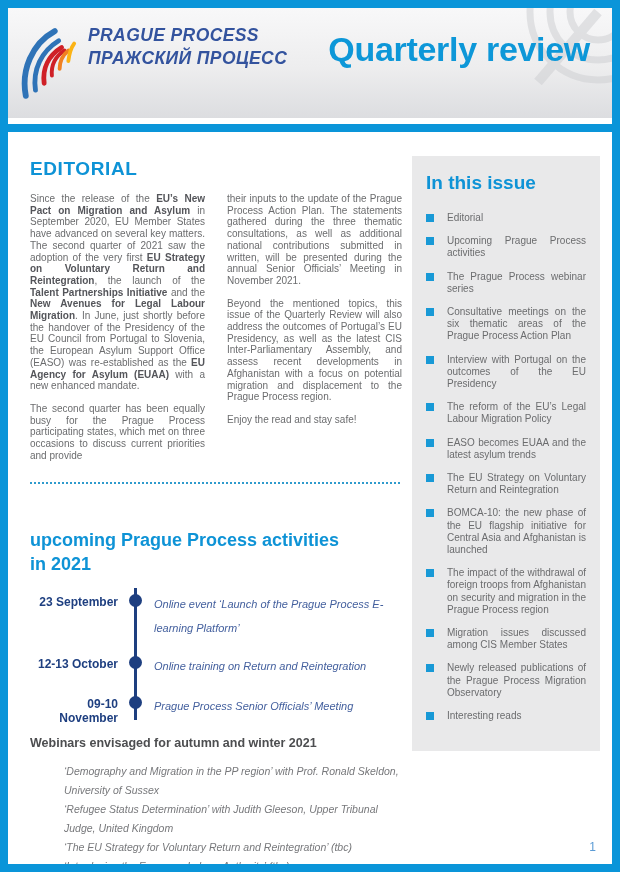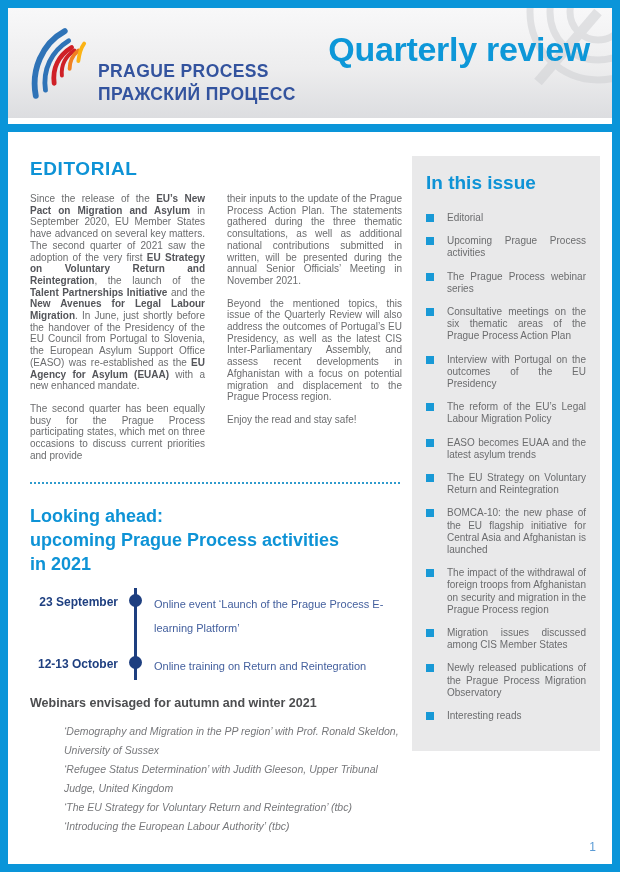--- a/index.html
+++ b/index.html
@@ -13,21 +13,21 @@
     overflow:hidden;
   }
   
   .header{
     position:relative;
     height:110px;
     background:linear-gradient(180deg,#f8f8f9 0%,#ededee 55%,#dcdde0 100%);
     overflow:hidden;
   }
   .corner-swirl{position:absolute;right:-36px;top:-46px;opacity:.55;}
-  .logo{position:absolute;left:22px;top:16px;display:flex;align-items:flex-end;gap:10px;}
+  .logo{position:absolute;left:12px;top:16px;display:flex;align-items:flex-start;gap:10px;font-style:italic;}
   .logo-text{color:#33539e;font-size:17.5px;font-weight:600;letter-spacing:.4px;line-height:23px;}
   .masthead{position:absolute;right:22px;top:22px;text-align:right;}
   .nl-title{color:#0d97d8;font-size:34px;font-weight:bold;letter-spacing:-.3px;}
   .nl-issue{color:#6e7478;font-size:20px;margin-top:8px;}
   .band{height:8px;background:#0a95d9;margin-top:6px;}
   
   .content{position:relative;min-height:700px;}
   .main-col{width:372px;margin-left:22px;padding-top:26px;}
   .ed-heading{margin:0 0 13px 0;color:#0e93d6;font-size:19px;font-weight:bold;letter-spacing:.6px;}
   .columns{display:flex;gap:22px;}
@@ -37,21 +37,21 @@
   .dotted{width:370px;border-top:2px dotted #2f9bcd;margin-top:10px;}
   .ahead{margin:20px 0 0 0;color:#0e93d6;font-size:18px;font-weight:bold;line-height:24px;}
   
   .timeline{position:relative;margin-top:16px;margin-left:0;}
   .tl-line{position:absolute;left:104px;top:-4px;bottom:0;width:2.5px;background:#1e3f80;}
   .tl-row{position:relative;padding-left:124px;min-height:26px;}
   .tl-row.gap2{margin-bottom:14px;}
   .tl-date{position:absolute;left:0;top:3px;width:88px;text-align:right;
            color:#1e3f80;font-size:12px;font-weight:bold;}
   .tl-dot{position:absolute;left:99px;top:2px;width:13px;height:13px;border-radius:50%;background:#1e3f80;}
-  .tl-text{color:#44609e;font-size:11px;line-height:24px;max-width:235px;}
+  .tl-text{color:#44609e;font-size:11px;font-style:italic;line-height:24px;max-width:235px;}
   
   .web-heading{margin:16px 0 12px 0;color:#4d4e50;font-size:12.5px;font-weight:bold;}
   .web-item{color:#77787b;font-size:10.5px;font-style:italic;line-height:19px;margin-left:34px;}
   
   .sidebar{
     position:absolute;top:24px;right:12px;width:188px;
     background:#e9e9ea;padding:16px 14px 18px 14px;
   }
   .sb-heading{margin:0 0 18px 0;color:#0e93d6;font-size:19px;font-weight:bold;}
   .sb-list{list-style:none;margin:0;padding:0;}
@@ -114,37 +114,42 @@
         <div class="tcol" id="edit-col-1">
             <p><span>their inputs to the update of the Prague Process Action Plan. The statements gathered during the three thematic consultations, as well as additional national contributions submitted in written, will be presented during the annual Senior Officials’ Meeting in November 2021.</span></p>
             <p><span>Beyond the mentioned topics, this issue of the Quarterly Review will also address the outcomes of Portugal’s EU Presidency, as well as the latest CIS Inter-Parliamentary Assembly, and assess recent developments in Afghanistan with a focus on potential migration and displacement to the Prague Process region.</span></p>
             <p><span>Enjoy the read and stay safe!</span></p>
           </div>
       </div>
 
       <div class="dotted"></div>
 
       <h2 class="ahead">
-        <span>Looking ahead:</span><br>
+        <br>
         <span>upcoming Prague Process activities</span><br>
         <span>in 2021</span>
       </h2>
 
       <div class="timeline">
         <div class="tl-line"></div>
         <div id="events">
             <div class="tl-row gap2">
               <div class="tl-date">23 September</div>
               <div class="tl-dot"></div>
               <div class="tl-text">Online event ‘Launch of the Prague Process E-learning Platform’</div>
             </div>
             <div class="tl-row gap2">
               <div class="tl-date">12-13 October</div>
               <div class="tl-dot"></div>
               <div class="tl-text">Online training on Return and Reintegration</div>
+            </div>
+            <div class="tl-row">
+              <div class="tl-date">09-10 November</div>
+              <div class="tl-dot"></div>
+              <div class="tl-text">Prague Process Senior Officials’ Meeting</div>
             </div>
           </div>
       </div>
 
       <h3 class="web-heading">Webinars envisaged for autumn and winter 2021</h3>
       <div id="webinars">
           <div class="web-item">‘Demography and Migration in the PP region’ with Prof. Ronald Skeldon, University of Sussex</div>
           <div class="web-item">‘Refugee Status Determination’ with Judith Gleeson, Upper Tribunal Judge, United Kingdom</div>
           <div class="web-item">‘The EU Strategy for Voluntary Return and Reintegration’ (tbc)</div>
           <div class="web-item">‘Introducing the European Labour Authority’ (tbc)</div>

